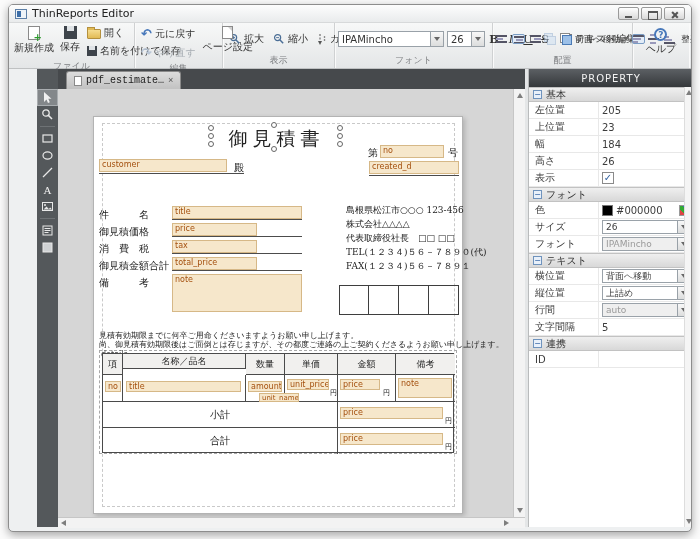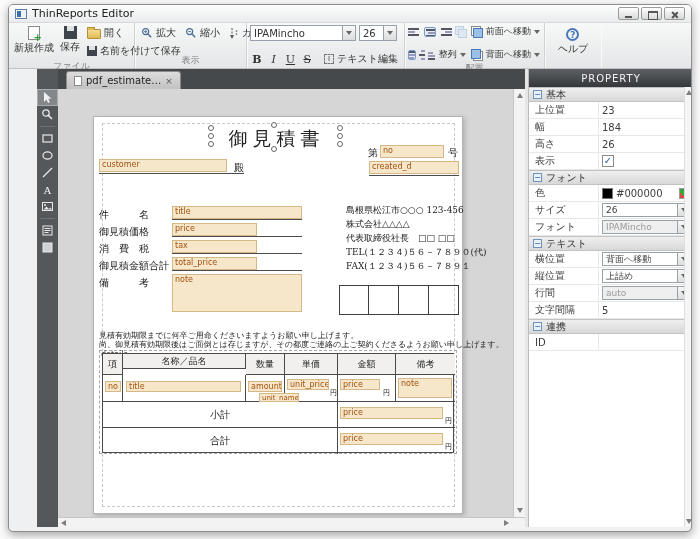--- a/index.html
+++ b/index.html
@@ -28,21 +28,21 @@
   .ribbon { position:absolute; left:0; top:18px; right:0; height:46px;
             background:linear-gradient(#f7f8f8,#e4e6e7); border-bottom:1px solid #bfc1c2;
             display:flex; font-size:10px; color:#333; }
   .rgroup { display:flex; flex-direction:column; padding:2px 3px 0 3px; border-right:1px solid #cfd1d2; box-shadow:1px 0 0 #fafafa; }
   .ritems { display:flex; flex:1; align-items:flex-start; gap:2px; }
   .rgroup-label { text-align:center; font-size:9px; color:#7c7e80; padding:1px 0 1px 0; }
   .rbtn { display:flex; align-items:center; gap:3px; padding:1px 3px; border-radius:2px; white-space:nowrap; }
   .rbtn.big { flex-direction:column; gap:1px; padding:1px 2px; }
   .rcol { display:flex; flex-direction:column; gap:2px; }
   .rrow { display:flex; align-items:center; gap:3px; }
-  .stack { display:flex; flex-direction:column; gap:10px; }
+  .stack { display:flex; flex-direction:row; gap:2px; }
   .dis { color:#a7adb3; }
   .chev { width:0; height:0; border-left:3px solid transparent; border-right:3px solid transparent; border-top:4px solid #666; display:inline-block; }
 
   .new-doc-icon { width:12px; height:14px; background:#fff; border:1px solid #8a8a8a; position:relative; }
   .new-doc-icon::after { content:"+"; position:absolute; right:-3px; bottom:-4px; color:#2e9b2e; font-weight:bold; font-size:10px; }
   .save-icon { width:13px; height:13px; background:#3e444b; position:relative; }
   .save-icon::before { content:""; position:absolute; left:3px; top:0; width:7px; height:5px; background:#dfe3e6; }
   .save-icon.sm { width:10px; height:10px; } .save-icon.sm::before { left:2px; width:6px; height:4px; }
   .folder-icon { width:14px; height:10px; background:linear-gradient(#f5dc90,#e2bb55); border:1px solid #b4903e; border-radius:1px; position:relative; margin-top:2px;}
   .folder-icon::before { content:""; position:absolute; left:-1px; top:-3px; width:6px; height:2px; background:#e2bb55; border:1px solid #b4903e; border-bottom:none; }
@@ -80,21 +80,21 @@
   .back-icon::before  { right:0; bottom:0; } .back-icon::after { left:0; top:0; }
 
   
   .content { position:absolute; left:0; top:64px; right:0; bottom:4px; }
   .palette { position:absolute; left:28px; top:0; width:21px; bottom:0; background:#54585b; padding-top:20px; }
   .pal-cell { width:21px; height:17px; display:flex; align-items:center; justify-content:center; }
   .pal-cell.selected { background:#83878a; outline:1px solid #a9adb0; outline-offset:-1px; }
   .pal-div { height:1px; background:#6e7275; margin:3px 3px; }
 
   .editor { position:absolute; left:49px; top:0; width:467px; bottom:0; }
-  .tabbar { position:absolute; left:0; top:0; right:0; height:20px; background:#46494c; }
+  .tabbar { position:absolute; left:0; top:0; right:0; height:20px; background:#46494c;font-family:Liberation Mono, monospace; }
   .tab { position:absolute; left:8px; top:2px; height:18px; display:flex; align-items:center; gap:4px;
          padding:0 7px; background:linear-gradient(#dcdcdc,#c2c2c2); border:1px solid #8a8a8a; border-bottom:none;
          border-radius:3px 3px 0 0; font-size:10px; color:#222; }
   .tab-doc-icon { width:8px; height:10px; background:#fff; border:1px solid #8a8a8a; }
   .tab-close { font-size:9px; color:#555; }
 
   .canvas { position:absolute; left:0; top:20px; right:0; height:428px; background:#d6d6d6; overflow:hidden; }
   .vscroll { position:absolute; right:0; top:0; bottom:0; width:12px; background:#f3f3f3; border-left:1px solid #c6c6c6; }
   .hscroll { position:absolute; left:0; right:0; top:448px; height:11px; background:#f3f3f3; border-top:1px solid #c6c6c6; }
   .arr { position:absolute; width:0; height:0; }
@@ -183,20 +183,39 @@
           </div>
           <div class="rbtn">
             <span class="save-icon sm"></span>
             <span>名前を付けて保存</span>
           </div>
         </div>
       </div>
       <div class="rgroup-label">ファイル</div>
     </div>
 
+    <div class="rgroup" style="width:88px">
+      <div class="ritems">
+        <div class="rcol">
+          <div class="rbtn">
+            <span class="undo-icon"></span>
+            <span>元に戻す</span>
+          </div>
+          <div class="rbtn dis">
+            <span class="redo-icon"></span>
+            <span>やり直す</span>
+          </div>
+        </div>
+        <div class="rbtn big">
+          <span class="page-icon"></span>
+          <span>ページ設定</span>
+        </div>
+      </div>
+      <div class="rgroup-label">編集</div>
+    </div>
 
     <div class="rgroup" style="width:112px">
       <div class="stack" style="flex:1">
         <div class="rrow">
           <div class="rbtn">
             <svg width="12" height="12" viewBox="0 0 13 13">
                   <circle cx="5" cy="5" r="3.3" fill="none" stroke="#4b6e96" stroke-width="1.3"></circle>
                   <line x1="7.6" y1="7.6" x2="11" y2="11" stroke="#4b6e96" stroke-width="1.6"></line>
                   <line x1="3.4" y1="5" x2="6.6" y2="5" stroke="#4b6e96"></line>
                   <line x1="5" y1="3.4" x2="5" y2="6.6" stroke="#4b6e96"></line>
@@ -477,20 +496,24 @@
     <div class="splitter"></div>
 
     <div class="prop">
       <div class="prop-header">PROPERTY</div>
 
       <div class="psec">
         <span class="psec-icon"></span>
         <span>基本</span>
       </div>
       <div class="prow">
+        <span class="pl">左位置</span>
+        <span class="pv">205</span>
+      </div>
+      <div class="prow">
         <span class="pl">上位置</span>
         <span class="pv">23</span>
       </div>
       <div class="prow">
         <span class="pl">幅</span>
         <span class="pv">184</span>
       </div>
       <div class="prow">
         <span class="pl">高さ</span>
         <span class="pv">26</span>

